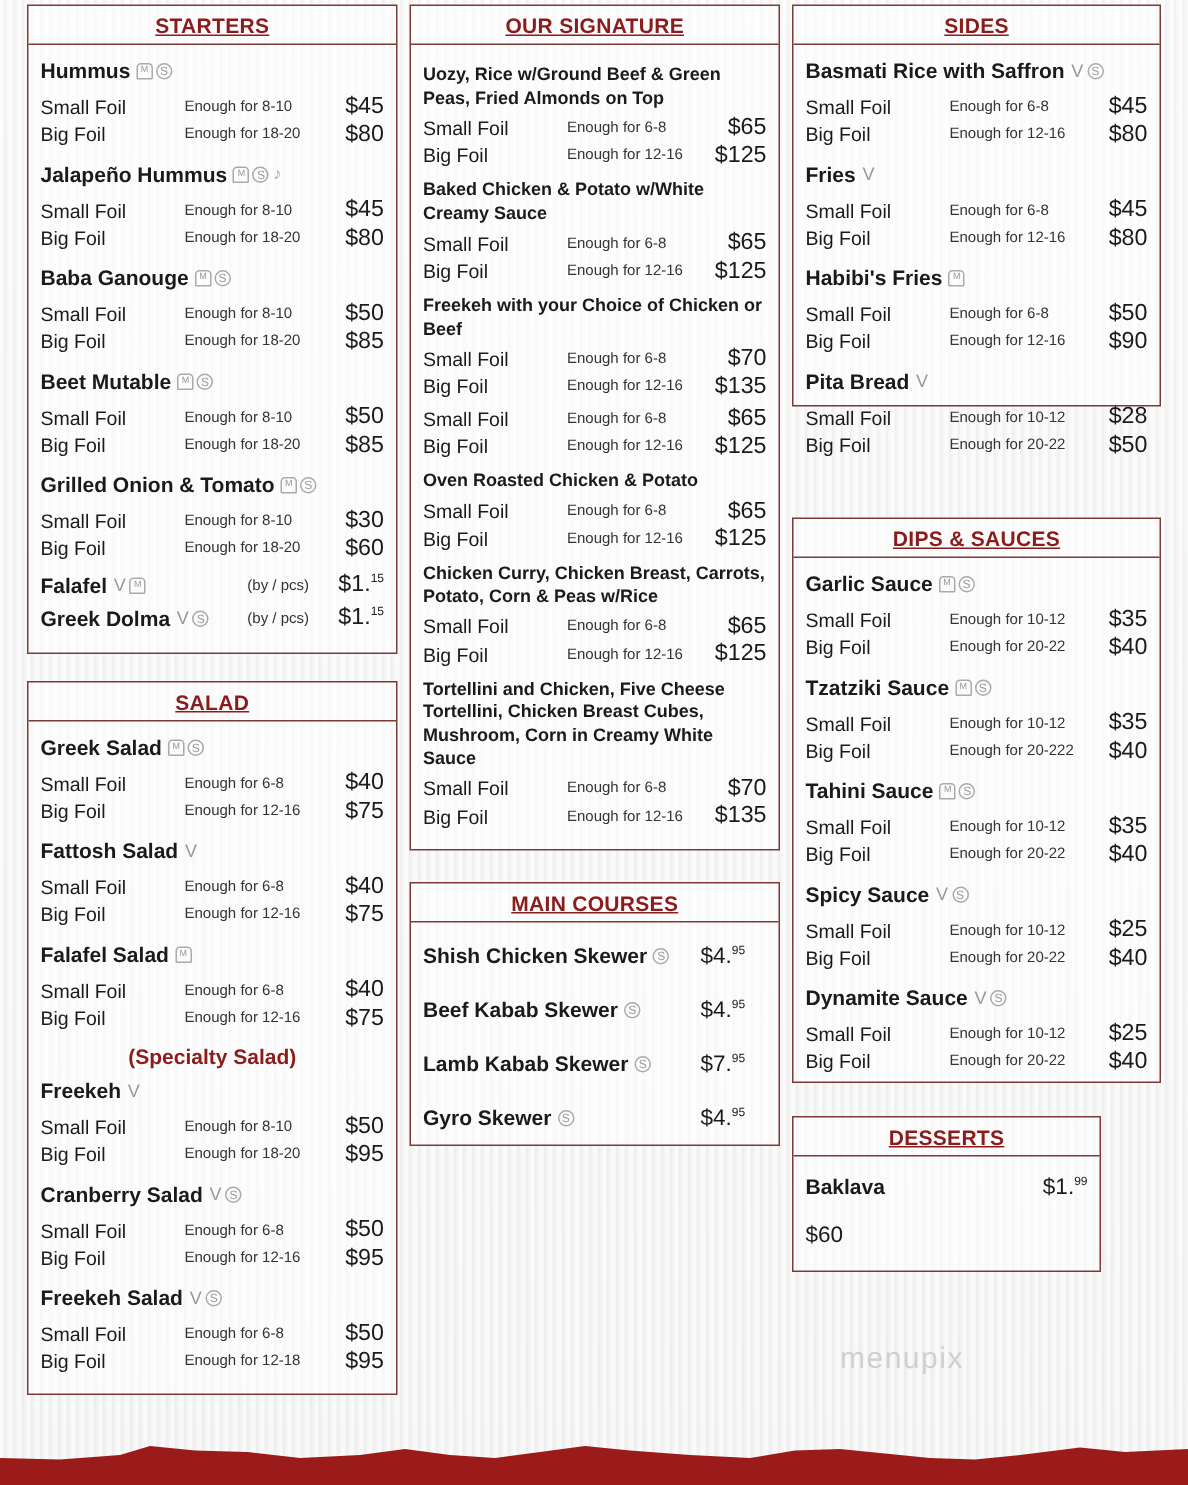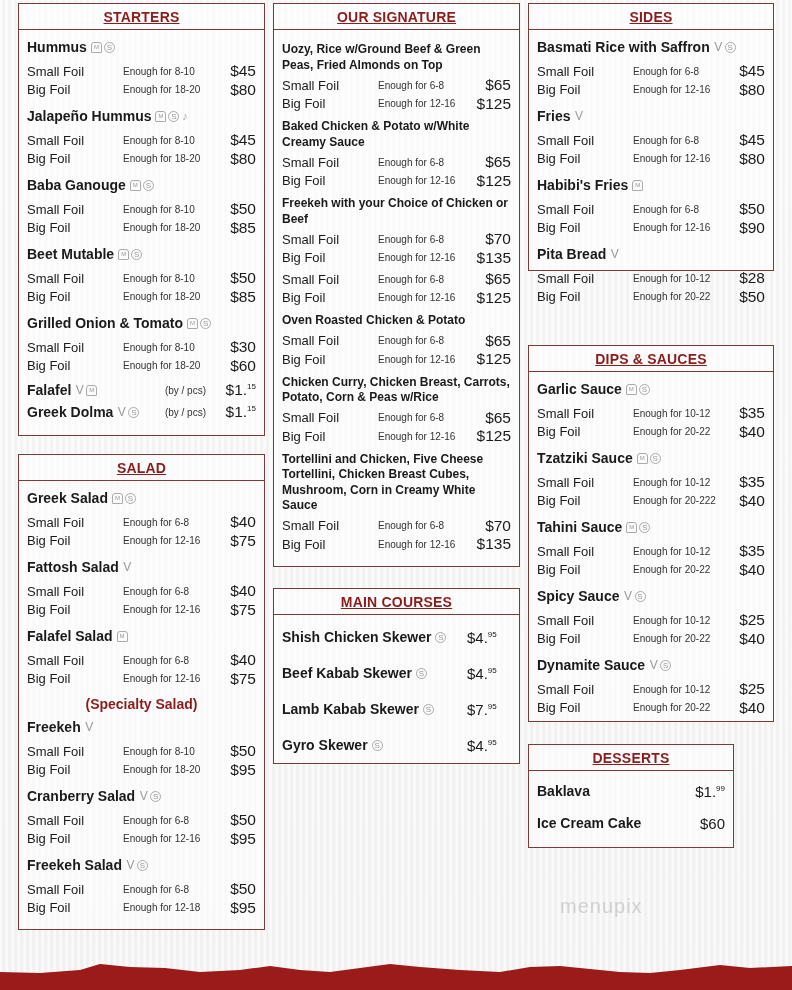--- a/index.html
+++ b/index.html
@@ -660,21 +660,20 @@
 <div class="box" style="left:528px; top:744px; width:206px; height:104px;">
   <div class="box-head">
     <span class="box-title">DESSERTS</span>
   </div>
   <div class="box-body" id="desserts-body" style="padding-top:4px;">
       <div class="dessert-row">
         <span class="nm">Baklava</span>
         <span class="price"><span>$1.</span><sup class="c">99</sup></span>
       </div>
       <div class="dessert-row">
-        <span class="nm">Ice Cream Cake</span>
         <span class="price"><span>$60</span></span>
       </div>
     </div>
 </div>
 
 <div class="halal">
   <span>★</span>
   <span>ALL OUR MEAT AND CHICKEN WE USE ARE HALAL</span>
 </div>
 <div class="watermark">menupix</div>

